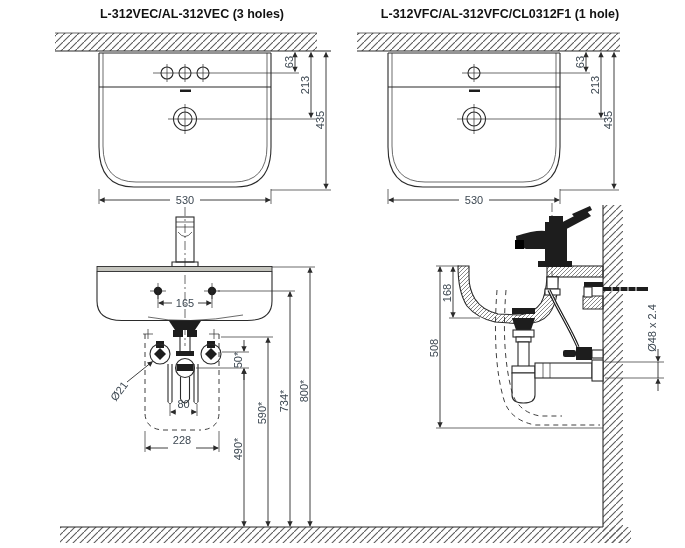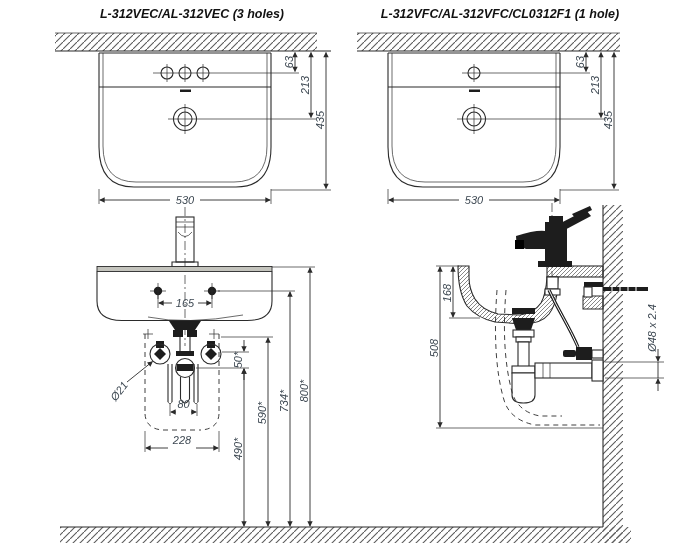--- a/index.html
+++ b/index.html
@@ -1,17 +1,17 @@
 <!DOCTYPE html>
 <html><head>
 <meta charset="utf-8">
 <style>
   html,body{margin:0;padding:0;background:#fff;}
   #stage{position:relative;width:685px;height:548px;background:#ffffff;overflow:hidden;
-         font-family:"Liberation Sans", sans-serif;font-style:italic;}
+         font-family:"Liberation Sans", sans-serif;}
   svg{position:absolute;left:0;top:0;}
   text{fill:#3d4852;font-size:11px;font-family:"Liberation Sans", sans-serif;}
   text.title{fill:#111111;font-size:12.5px;font-weight:bold;}
   .ln   {stroke:#2b2b2b;stroke-width:1.1;fill:none;}
   .lnt  {stroke:#2b2b2b;stroke-width:0.7;fill:none;}
   .dim  {stroke:#2b2b2b;stroke-width:0.9;fill:none;}
   .ext  {stroke:#2b2b2b;stroke-width:0.7;fill:none;}
   .cl   {stroke:#2b2b2b;stroke-width:0.7;fill:none;stroke-dasharray:9 3 2 3;}
   .dash {stroke:#2b2b2b;stroke-width:0.9;fill:none;stroke-dasharray:5 4;}
   .dark {fill:#1d1d1d;stroke:none;}

